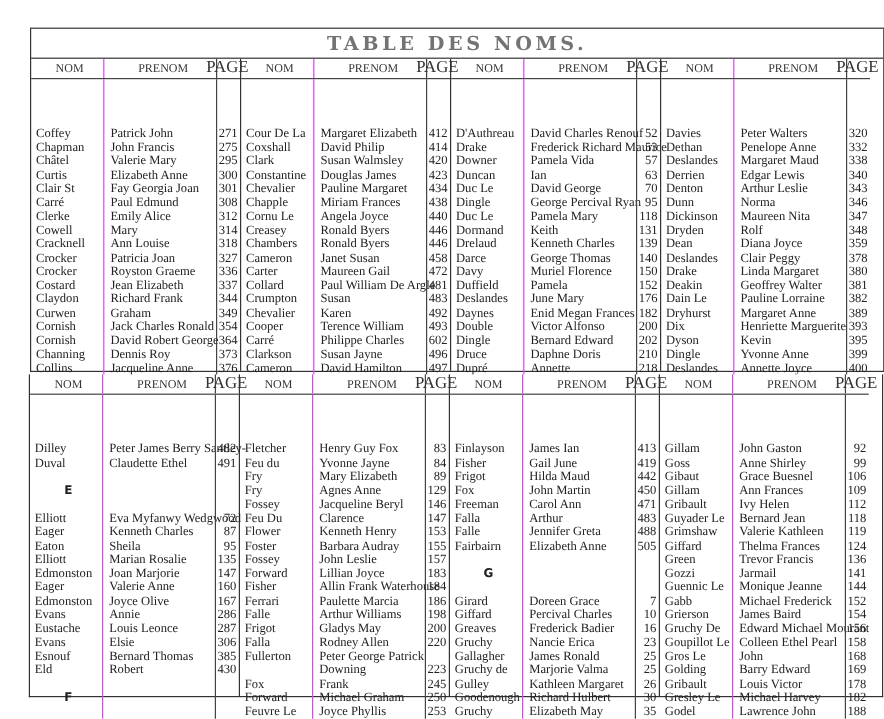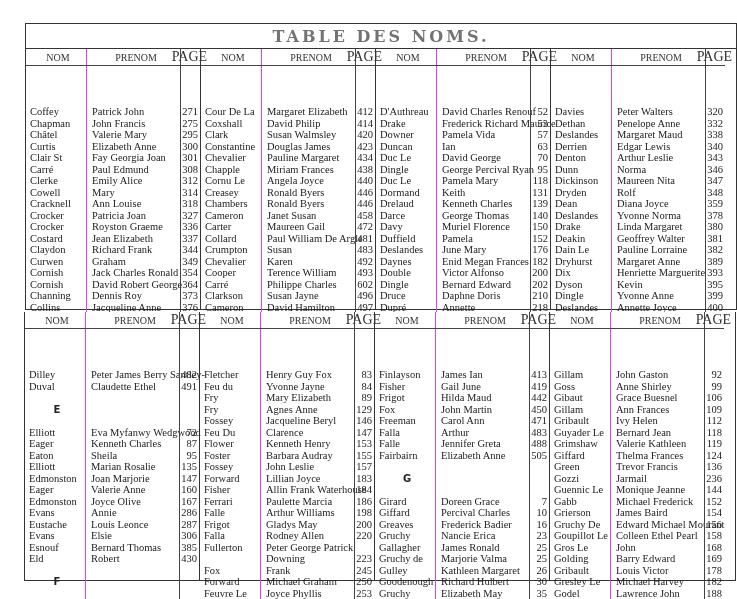--- a/index.html
+++ b/index.html
@@ -357,21 +357,21 @@
           <div class="c-pre">
             <div class="row-line">Peter Walters</div>
             <div class="row-line">Penelope Anne</div>
             <div class="row-line">Margaret Maud</div>
             <div class="row-line">Edgar Lewis</div>
             <div class="row-line">Arthur Leslie</div>
             <div class="row-line">Norma</div>
             <div class="row-line">Maureen Nita</div>
             <div class="row-line">Rolf</div>
             <div class="row-line">Diana Joyce</div>
-            <div class="row-line">Yvonne Norma</div>
+            <div class="row-line">Clair Peggy</div>
             <div class="row-line">Linda Margaret</div>
             <div class="row-line">Geoffrey Walter</div>
             <div class="row-line">Pauline Lorraine</div>
             <div class="row-line">Margaret Anne</div>
             <div class="row-line">Henriette Marguerite</div>
             <div class="row-line">Kevin</div>
             <div class="row-line">Yvonne Anne</div>
             <div class="row-line">Annette Joyce</div>
             <div class="row-line">Michael John</div>
             <div class="row-line">Anthony Charles</div>
@@ -707,21 +707,21 @@
           <div class="c-pg">
             <div class="row-line">92</div>
             <div class="row-line">99</div>
             <div class="row-line">106</div>
             <div class="row-line">109</div>
             <div class="row-line">112</div>
             <div class="row-line">118</div>
             <div class="row-line">119</div>
             <div class="row-line">124</div>
             <div class="row-line">136</div>
-            <div class="row-line">236</div>
+            <div class="row-line">141</div>
             <div class="row-line">144</div>
             <div class="row-line">152</div>
             <div class="row-line">154</div>
             <div class="row-line">156</div>
             <div class="row-line">158</div>
             <div class="row-line">168</div>
             <div class="row-line">169</div>
             <div class="row-line">178</div>
             <div class="row-line">182</div>
             <div class="row-line">188</div>

